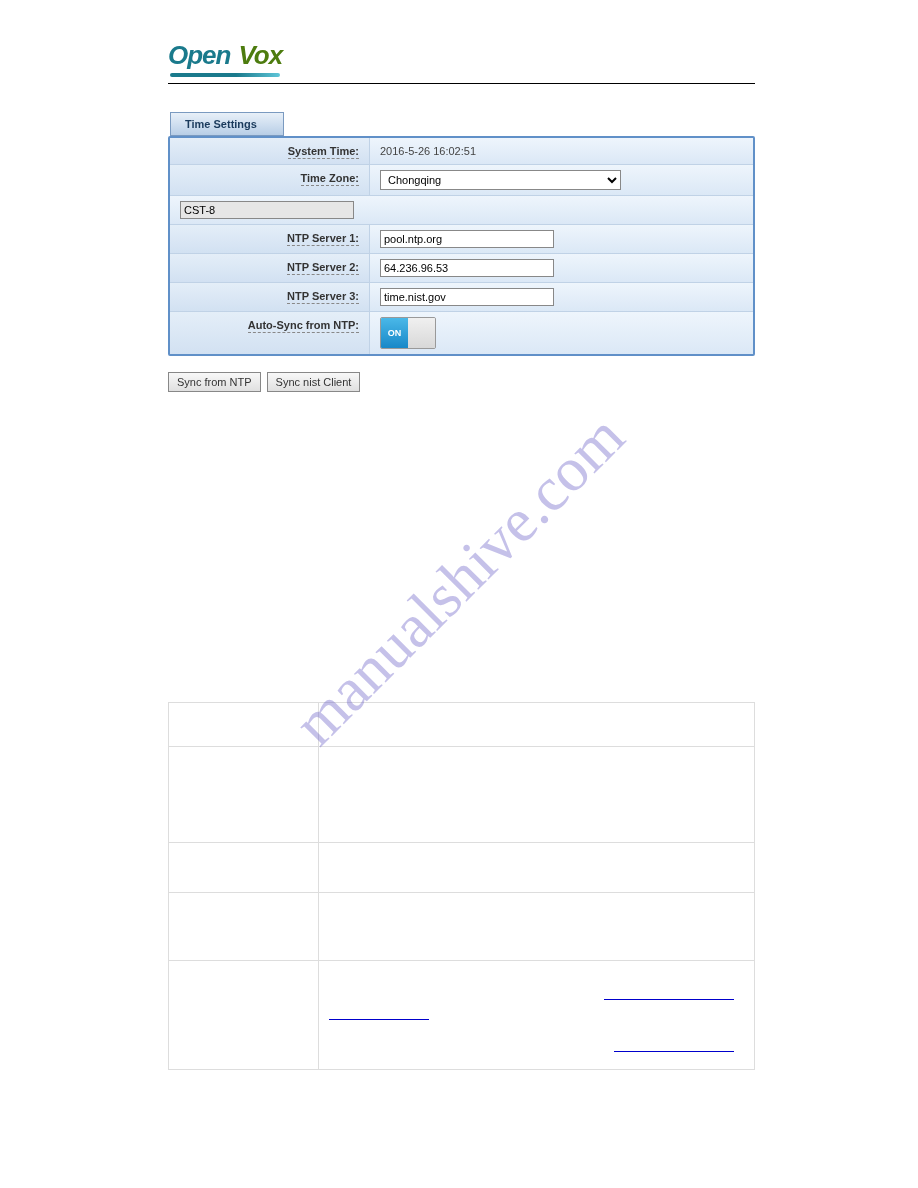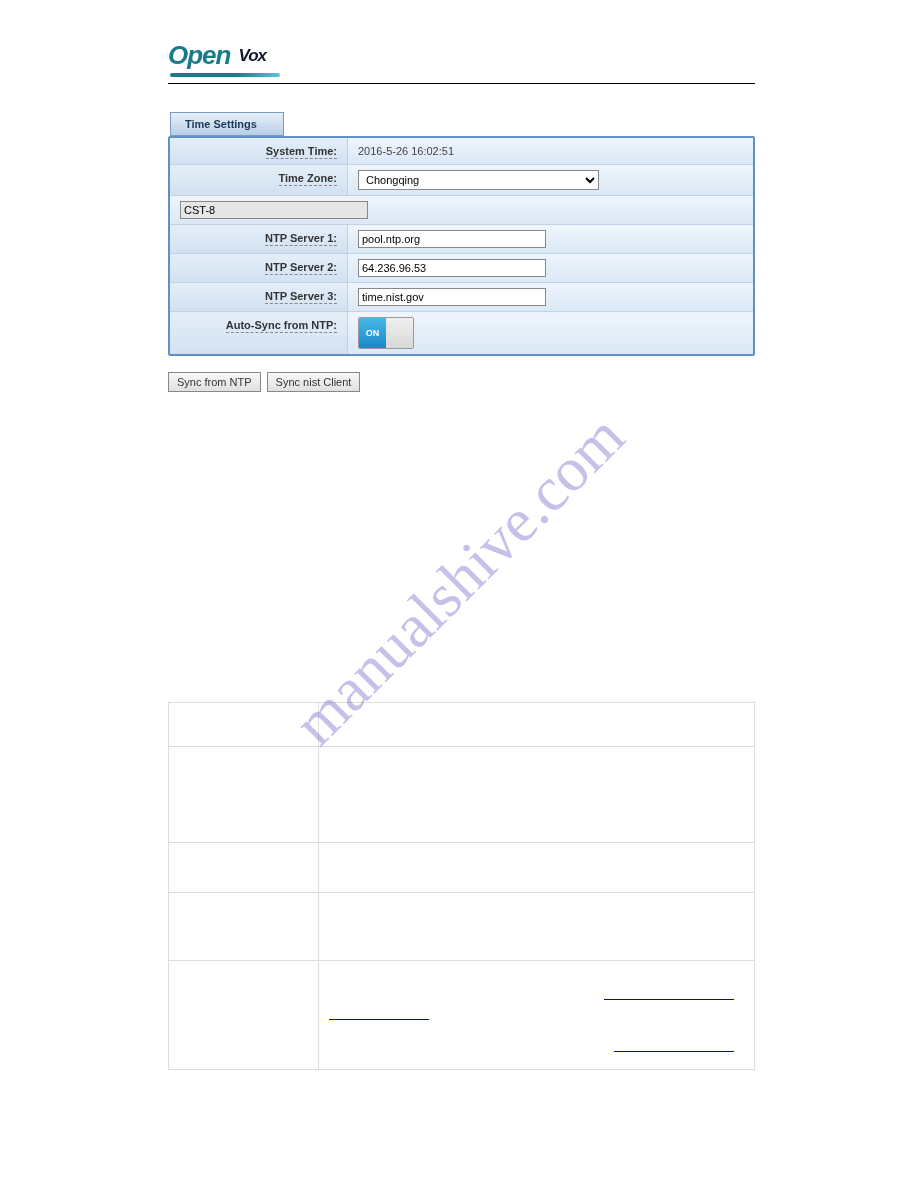--- a/index.html
+++ b/index.html
@@ -2,21 +2,21 @@
 <html><head>
   <meta charset="utf-8">
   <style>
     * { margin: 0; padding: 0; box-sizing: border-box; }
     body { font-family: Arial, sans-serif; font-size: 11px; background: #fff; width: 918px; position: relative; }
     
     .page { padding: 40px 163px 40px 168px; }
     
     .logo-row { display: flex; align-items: center; gap: 8px; margin-bottom: 4px; }
     .logo-open { font-size: 26px; font-weight: bold; font-style: italic; color: #1a7a8c; letter-spacing: -1px; }
-    .logo-vox { font-size: 17px; font-weight: bold; font-style: italic; color: #0f172a; letter-spacing: -1px; text-align: center; }
+    .logo-vox { font-size: 26px; font-weight: bold; font-style: italic; color: #4d7c0f; letter-spacing: -1px; text-align: center; }
     .logo-underline { height: 4px; background: linear-gradient(to right, #1a7a8c 60%, #5ec5d8 100%); width: 110px; margin-top: -2px; margin-left: 2px; border-radius: 2px; }
     
     .header-divider { border-top: 1px solid #000; margin: 6px 0 28px 0; }
     
     .tab {
       display: inline-block;
       padding: 5px 26px 5px 14px;
       background: linear-gradient(to bottom, #e8f0f8 0%, #d0dff0 50%, #b8cee6 100%);
       border: 1px solid #7a9ac0;
       color: #1a3a5c;
@@ -33,40 +33,40 @@
     }
     
     .row {
       display: flex;
       background: linear-gradient(to bottom, #eef5fc 0%, #dbe8f6 100%);
       border-bottom: 1px solid #c0d2e6;
     }
     .row:last-child { border-bottom: none; }
     
     .label-cell {
-      width: 178px;
+      width: 200px;
       padding: 7px 10px 7px 0;
       text-align: right;
       background: linear-gradient(to bottom, #e4eef8 0%, #d2e1f2 100%);
       color: #333;
       font-weight: bold;
       border-right: 1px solid #c0d2e6;
     }
     .label-cell span { border-bottom: 1px dashed #888; padding-bottom: 1px; }
     
     .value-cell {
       flex: 1;
       padding: 5px 10px;
       display: flex;
       align-items: center;
       color: #444;
     }
     
     .text-input {
-      width: 188px;
+      width: 174px;
       padding: 2px 3px;
       border: 1px solid #888;
       font-size: 11px;
       background: #fff;
     }
     .text-input.readonly { background: #e6e6e6; }
     
     select.text-input {
       width: 241px;
       height: 20px;

